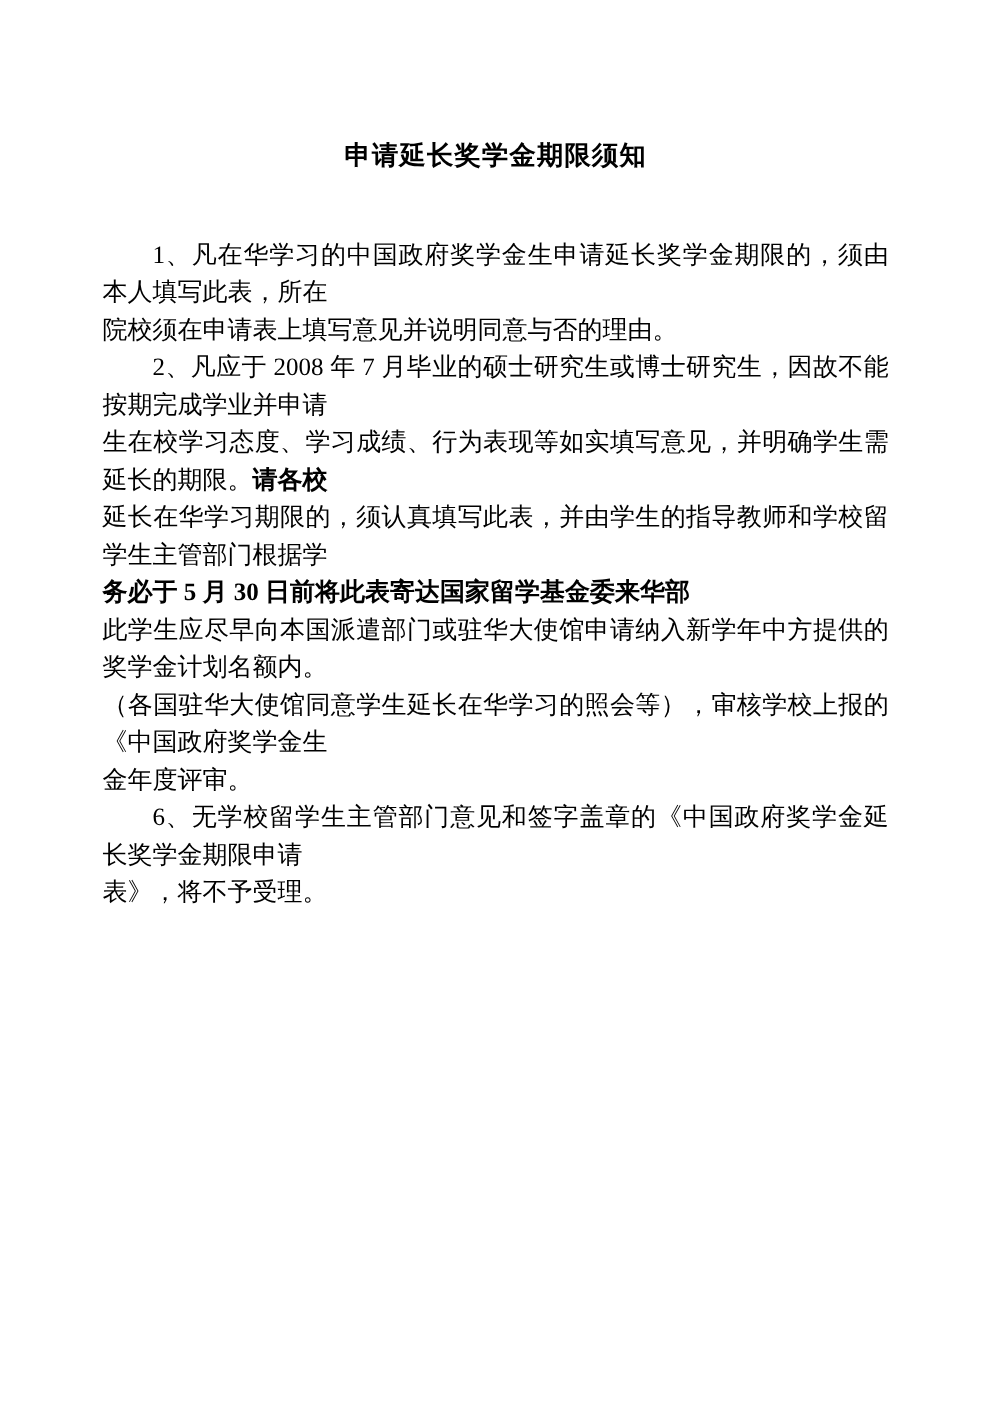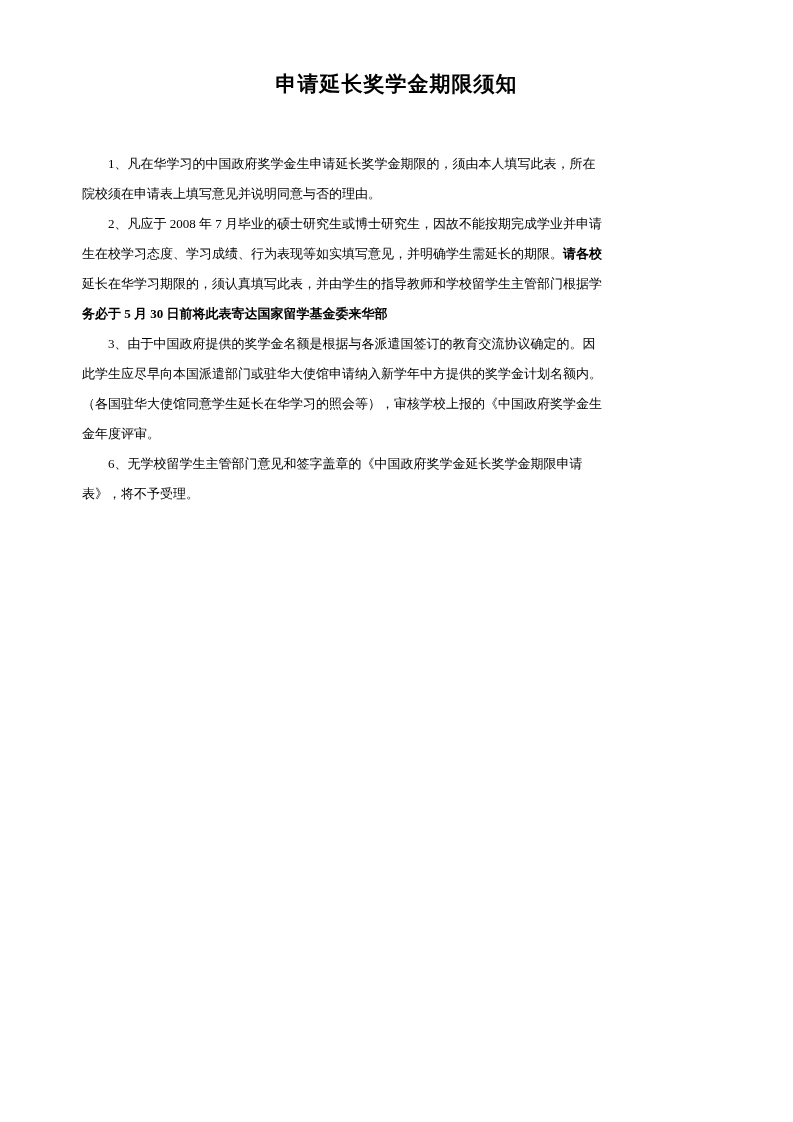--- a/index.html
+++ b/index.html
@@ -12,37 +12,37 @@
     height: 1122px;
     font-family: "Liberation Serif", "DejaVu Serif", serif;
     color: #000000;
     overflow: hidden;
   }
   .page {
     position: relative;
     width: 793px;
     height: 1122px;
     box-sizing: border-box;
-    padding: 52px 82px 0 82px;
+    padding: 92px 82px 0 82px;
   }
   .doc-title {
     text-align: center;
     font-family: "DejaVu Sans", "Liberation Sans", sans-serif;
     font-weight: bold;
     font-size: 21px;
     letter-spacing: 1px;
     margin: 18px 0 0 0;
     line-height: 1.4;
   }
   .body-block {
     margin-top: 50px;
   }
   p.para {
     margin: 0 0 0 0;
-    font-size: 13px;
+    font-size: 20px;
     line-height: 30px;
     text-align: justify;
     text-justify: inter-ideograph;
     text-indent: 2em;
   }
   p.para.cont {
     text-indent: 0;
   }
   .bold {
     font-weight: bold;
@@ -55,21 +55,20 @@
 
   <h1 class="doc-title">申请延长奖学金期限须知</h1>
 
   <div class="body-block">
       <p class="para"><span>1、凡在华学习的中国政府奖学金生申请延长奖学金期限的，须由本人填写此表，所在</span></p>
       <p class="para cont"><span>院校须在申请表上填写意见并说明同意与否的理由。</span></p>
       <p class="para"><span>2、凡应于 2008 年 7 月毕业的硕士研究生或博士研究生，因故不能按期完成学业并申请</span></p>
       <p class="para cont"><span>生在校学习态度、学习成绩、行为表现等如实填写意见，并明确学生需延长的期限。</span><span class="bold">请各校</span></p>
       <p class="para cont"><span>延长在华学习期限的，须认真填写此表，并由学生的指导教师和学校留学生主管部门根据学</span></p>
       <p class="para cont"><span class="bold">务必于 5 月 30 日前将此表寄达国家留学基金委来华部</span></p>
-      <p class="para"><span>3、由于中国政府提供的奖学金名额是根据与各派遣国签订的教育交流协议确定的。因</span></p>
       <p class="para cont"><span>此学生应尽早向本国派遣部门或驻华大使馆申请纳入新学年中方提供的奖学金计划名额内。</span></p>
       <p class="para cont"><span>（各国驻华大使馆同意学生延长在华学习的照会等），审核学校上报的《中国政府奖学金生</span></p>
       <p class="para cont"><span>金年度评审。</span></p>
       <p class="para"><span>6、无学校留学生主管部门意见和签字盖章的《中国政府奖学金延长奖学金期限申请</span></p>
       <p class="para cont"><span>表》，将不予受理。</span></p>
     </div>
 
 </div>
 
 </body></html>

